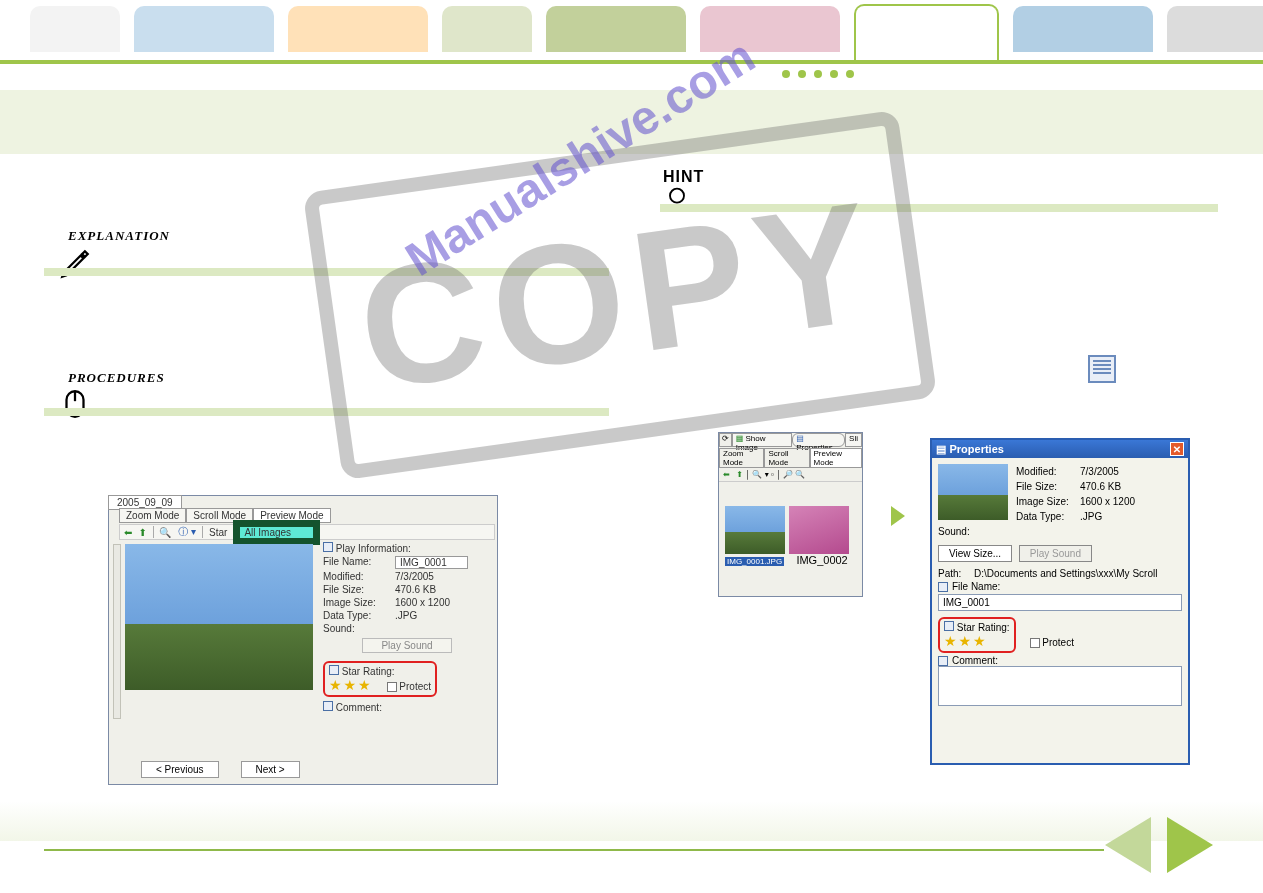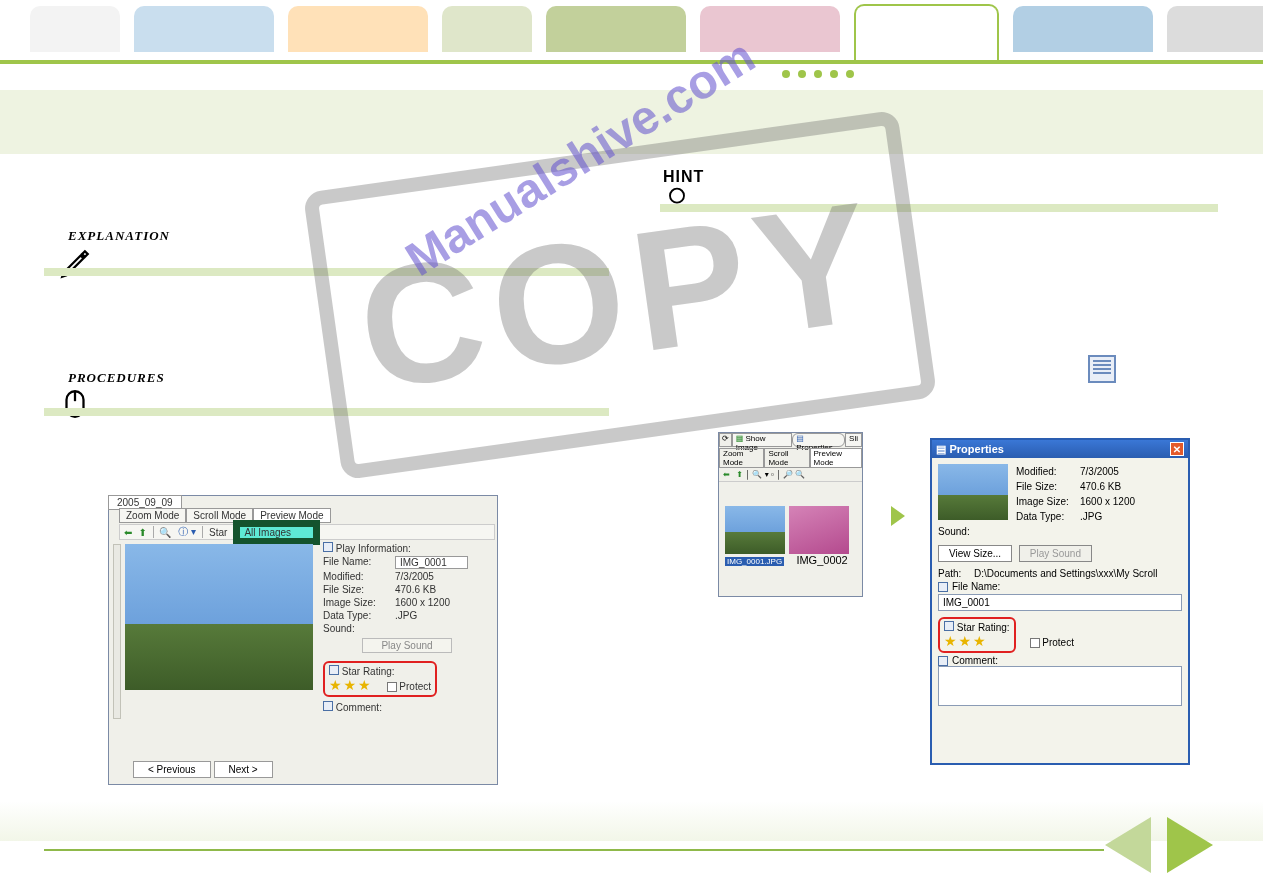--- a/index.html
+++ b/index.html
@@ -65,21 +65,21 @@
   .shot1 .tabs div{border:1px solid #999;padding:1px 6px;background:#f6f6f2;font-size:10px;}
   .shot1 .tabs .active{background:#fff;}
   .shot1 .tool{position:absolute;top:28px;left:10px;right:2px;height:16px;background:#f6f6f2;border:1px solid #ccc;display:flex;align-items:center;gap:6px;padding:0 4px;font-size:10px;}
   .shot1 .photo{position:absolute;top:48px;left:16px;width:188px;height:146px;background:linear-gradient(180deg,#89b8e8 0%,#6da1dc 55%,#577a3a 55%,#3d5c28 100%);}
   .shot1 .splitter{position:absolute;top:48px;left:4px;width:8px;height:175px;background:#e9e9e3;border:1px solid #c2c2b8;}
   .shot1 .info{position:absolute;top:46px;left:214px;right:6px;font-size:10px;}
   .shot1 .row{display:flex;gap:6px;margin:2px 0;}
   .shot1 .row .k{width:66px;}
   .shot1 .hl{border:2px solid #e02020;border-radius:6px;padding:2px 4px;margin-top:4px;display:inline-block;}
   .stars{color:#e8b400;font-size:14px;letter-spacing:2px;}
-  .shot1 .btns{position:absolute;bottom:6px;left:24px;display:flex;gap:3px;}
+  .shot1 .btns{position:absolute;bottom:6px;left:32px;display:flex;gap:22px;}
   .shot1 .btns button{font-size:10px;padding:2px 14px;background:#fff;border:1px solid #999;}
   .shot1 .ps{display:block;margin:4px auto;font-size:10px;padding:1px 18px;background:#f4f4ee;border:1px solid #bbb;color:#888;}
   .ico-sm{width:10px;height:10px;display:inline-block;border:1px solid #4a6fa5;background:#e8eef7;}
   .sep{display:inline-block;width:1px;height:12px;background:#aaa;}
 
   
   .shot2{position:absolute;top:432px;left:718px;width:145px;height:165px;border:1px solid #7b8aa5;background:#f0f0ea;font-size:8px;}
   .shot2 .top{height:14px;display:flex;}
   .shot2 .top div{border:1px solid #999;padding:0 3px;background:#f6f6f2;}
   .shot2 .hl2{border:2px solid #e02020;border-radius:6px;}

